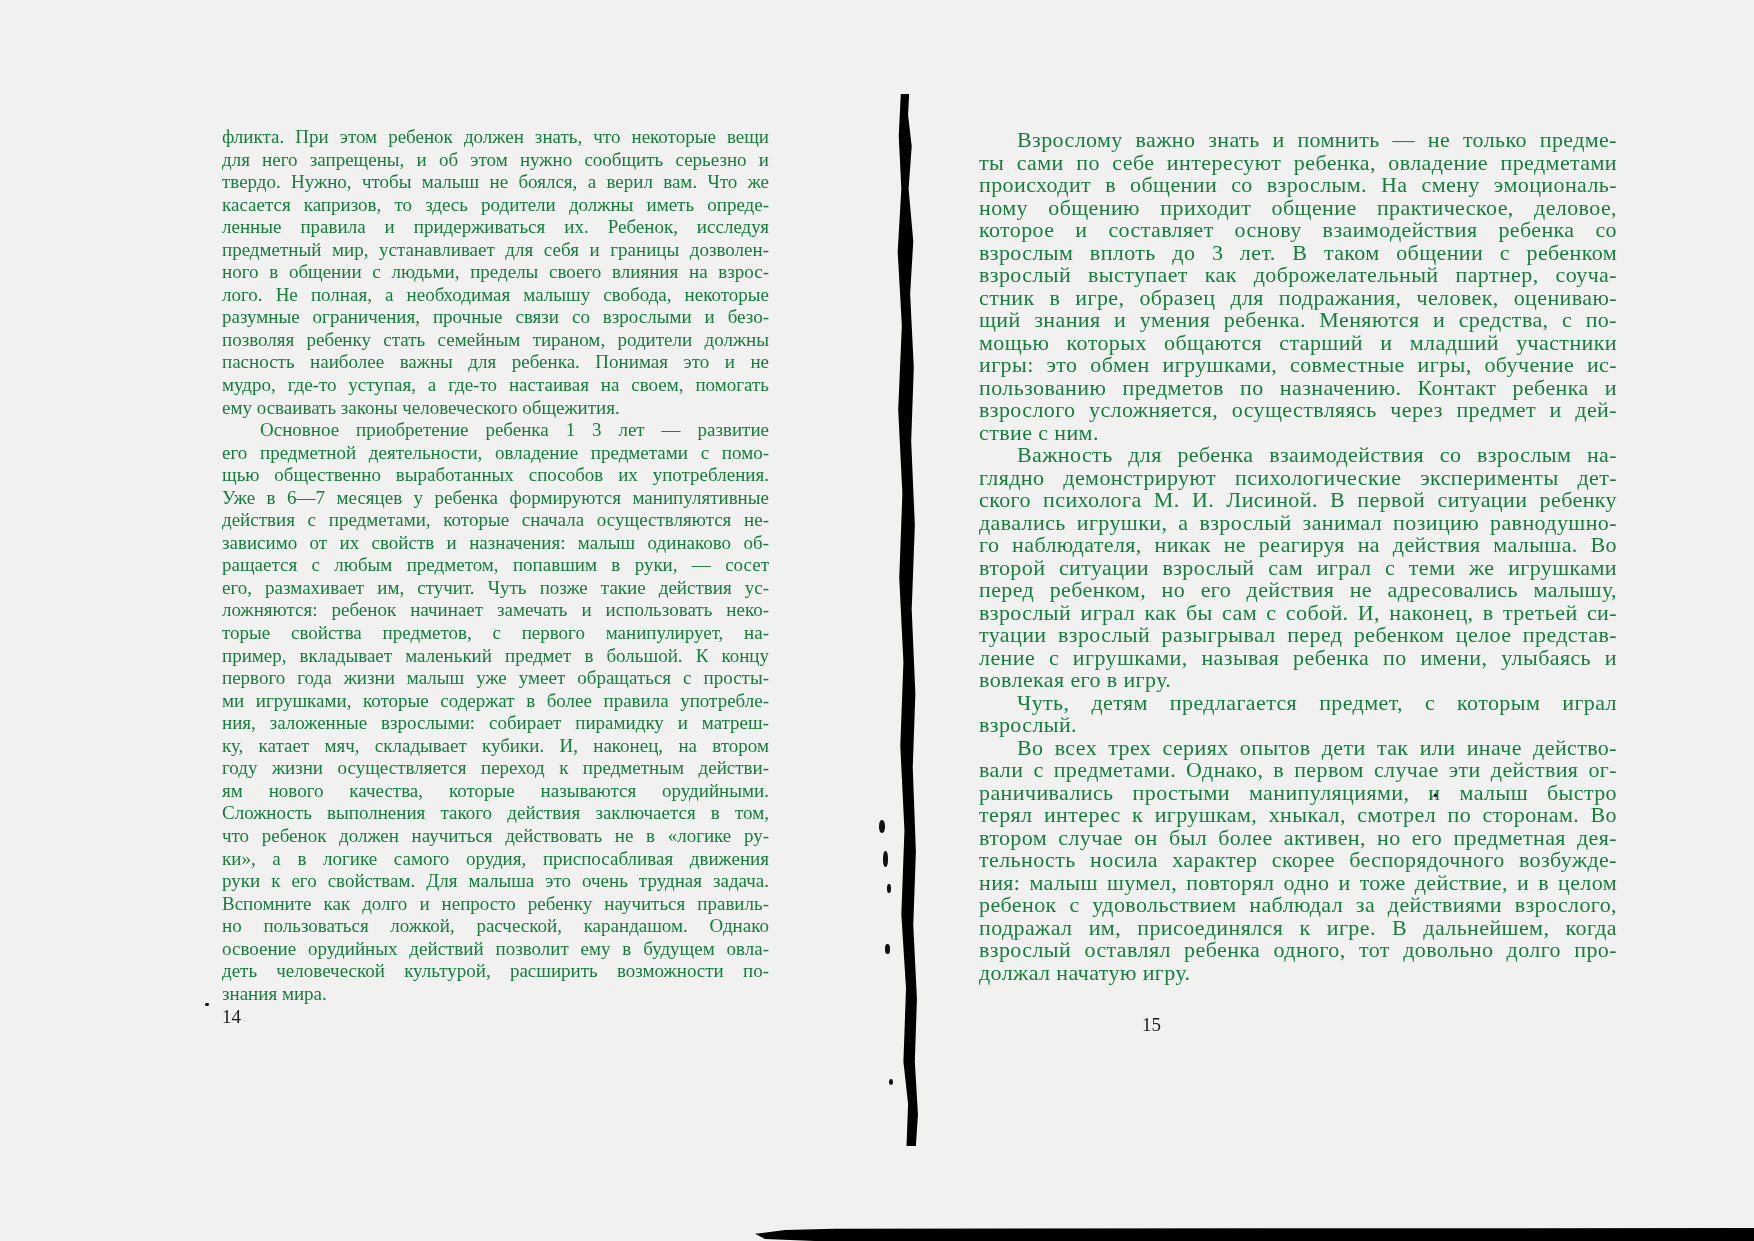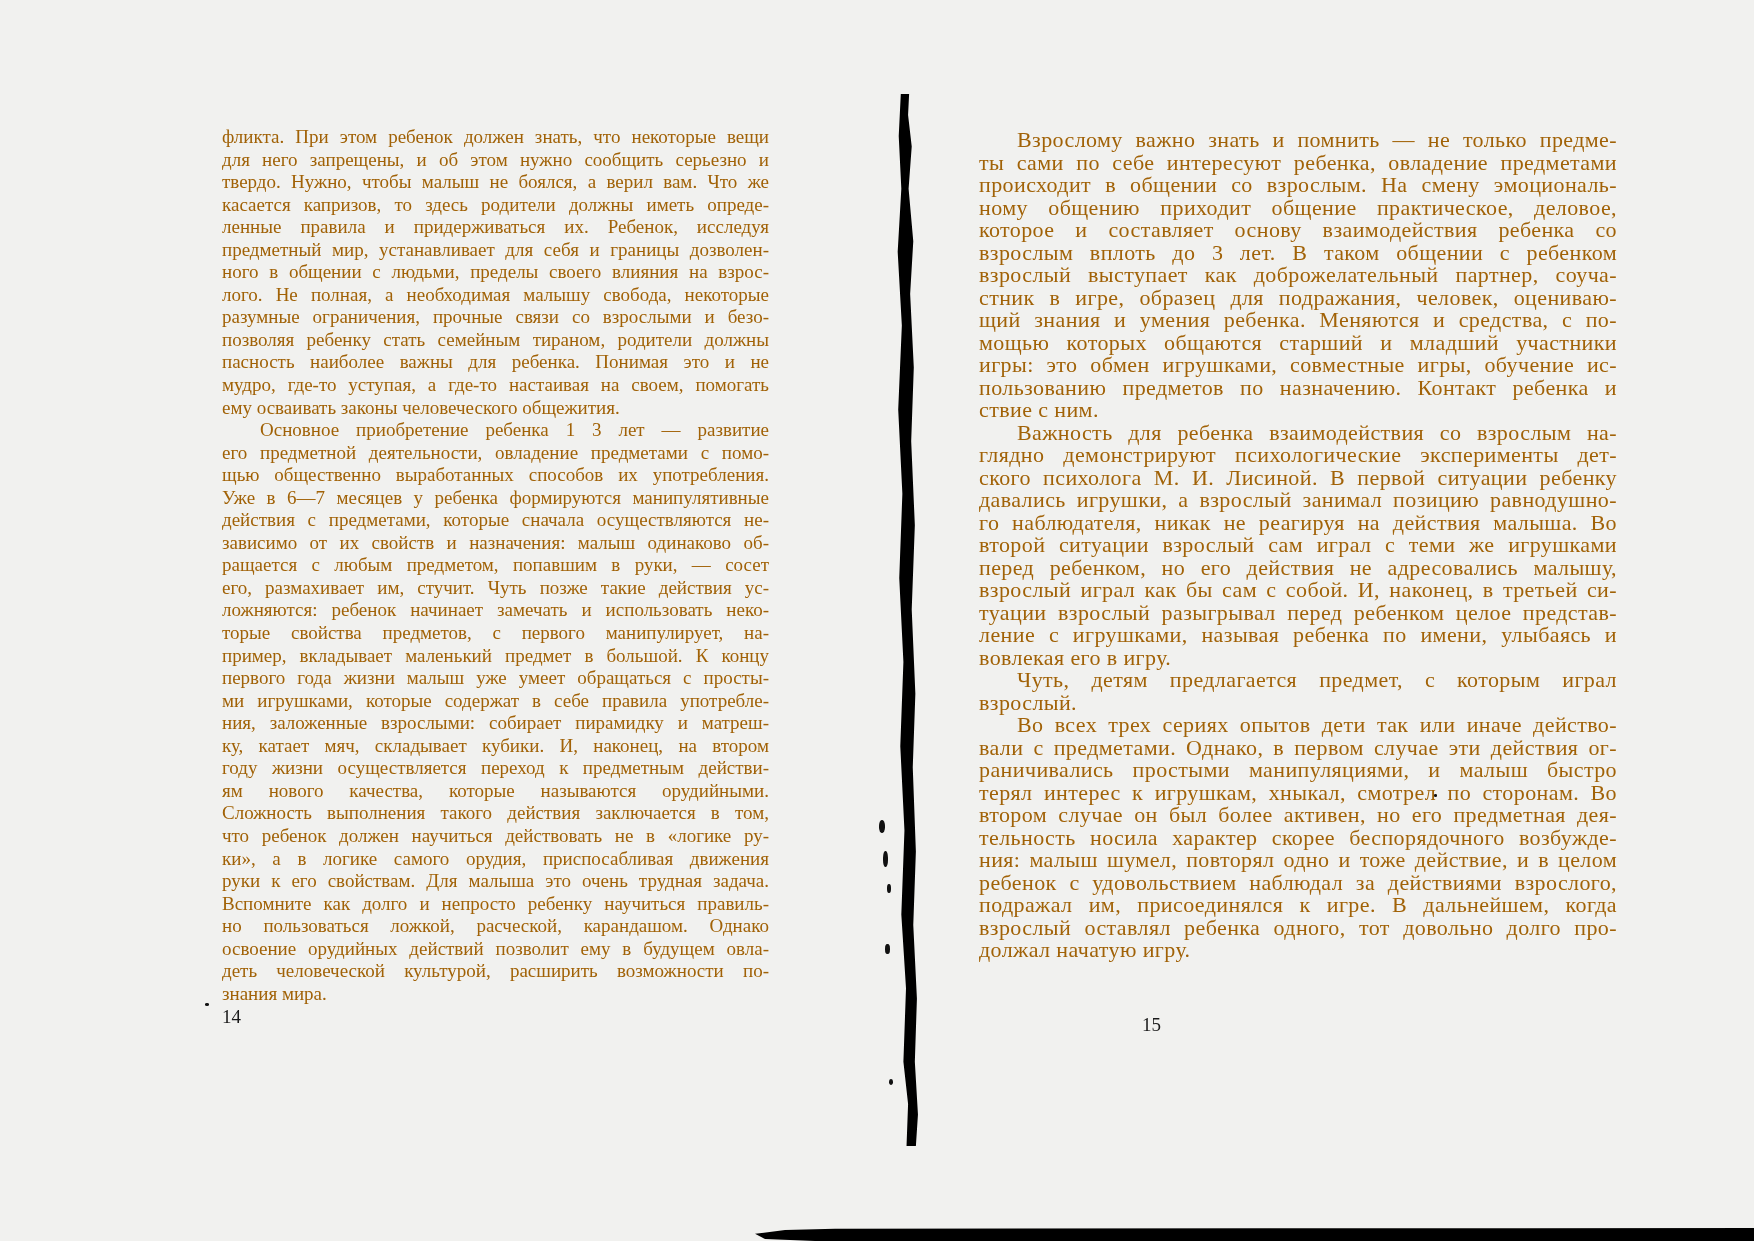--- a/index.html
+++ b/index.html
@@ -1,21 +1,21 @@
 <!DOCTYPE html>
 <html><head>
 <meta charset="utf-8">
 <style>
   html,body{margin:0;padding:0;}
   body{
     width:1754px;height:1241px;position:relative;overflow:hidden;
     background:#f1f1ef;
     font-family:"Liberation Serif","DejaVu Serif",serif;
   }
-  .page-text{position:absolute;color:#a16207;}
+  .page-text{position:absolute;color:#15803d;}
   #left-text{left:222px;top:126px;width:547px;font-size:19px;}
   #right-text{left:979px;top:129px;width:638px;font-size:22px;letter-spacing:0.4px;}
   .para{margin:0;}
   .line{
     height:22.55px;line-height:22.55px;
     text-align:justify;text-align-last:justify;
     white-space:normal;overflow:visible;
   }
   #right-text .line{height:22.5px;line-height:22.5px;}
   .line.last{text-align-last:left;}
@@ -65,21 +65,21 @@
           <div class="line">щью общественно выработанных способов их употребления.</div>
           <div class="line">Уже в 6—7 месяцев у ребенка формируются манипулятивные</div>
           <div class="line">действия с предметами, которые сначала осуществляются не-</div>
           <div class="line">зависимо от их свойств и назначения: малыш одинаково об-</div>
           <div class="line">ращается с любым предметом, попавшим в руки, — сосет</div>
           <div class="line">его, размахивает им, стучит. Чуть позже такие действия ус-</div>
           <div class="line">ложняются: ребенок начинает замечать и использовать неко-</div>
           <div class="line">торые свойства предметов, с первого манипулирует, на-</div>
           <div class="line">пример, вкладывает маленький предмет в большой. К концу</div>
           <div class="line">первого года жизни малыш уже умеет обращаться с просты-</div>
-          <div class="line">ми игрушками, которые содержат в себе правила употребле-</div>
+          <div class="line">ми игрушками, которые содержат в более правила употребле-</div>
           <div class="line">ния, заложенные взрослыми: собирает пирамидку и матреш-</div>
           <div class="line">ку, катает мяч, складывает кубики. И, наконец, на втором</div>
           <div class="line">году жизни осуществляется переход к предметным действи-</div>
           <div class="line">ям нового качества, которые называются орудийными.</div>
           <div class="line">Сложность выполнения такого действия заключается в том,</div>
           <div class="line">что ребенок должен научиться действовать не в «логике ру-</div>
           <div class="line">ки», а в логике самого орудия, приспосабливая движения</div>
           <div class="line">руки к его свойствам. Для малыша это очень трудная задача.</div>
           <div class="line">Вспомните как долго и непросто ребенку научиться правиль-</div>
           <div class="line">но пользоваться ложкой, расческой, карандашом. Однако</div>
@@ -99,20 +99,21 @@
           <div class="line">происходит в общении со взрослым. На смену эмоциональ-</div>
           <div class="line">ному общению приходит общение практическое, деловое,</div>
           <div class="line">которое и составляет основу взаимодействия ребенка со</div>
           <div class="line">взрослым вплоть до 3 лет. В таком общении с ребенком</div>
           <div class="line">взрослый выступает как доброжелательный партнер, соуча-</div>
           <div class="line">стник в игре, образец для подражания, человек, оцениваю-</div>
           <div class="line">щий знания и умения ребенка. Меняются и средства, с по-</div>
           <div class="line">мощью которых общаются старший и младший участники</div>
           <div class="line">игры: это обмен игрушками, совместные игры, обучение ис-</div>
           <div class="line">пользованию предметов по назначению. Контакт ребенка и</div>
+          <div class="line">взрослого усложняется, осуществляясь через предмет и дей-</div>
           <div class="line last">ствие с ним.</div>
         </div>
         <div class="para">
           <div class="line indent">Важность для ребенка взаимодействия со взрослым на-</div>
           <div class="line">глядно демонстрируют психологические эксперименты дет-</div>
           <div class="line">ского психолога М. И. Лисиной. В первой ситуации ребенку</div>
           <div class="line">давались игрушки, а взрослый занимал позицию равнодушно-</div>
           <div class="line">го наблюдателя, никак не реагируя на действия малыша. Во</div>
           <div class="line">второй ситуации взрослый сам играл с теми же игрушками</div>
           <div class="line">перед ребенком, но его действия не адресовались малышу,</div>

